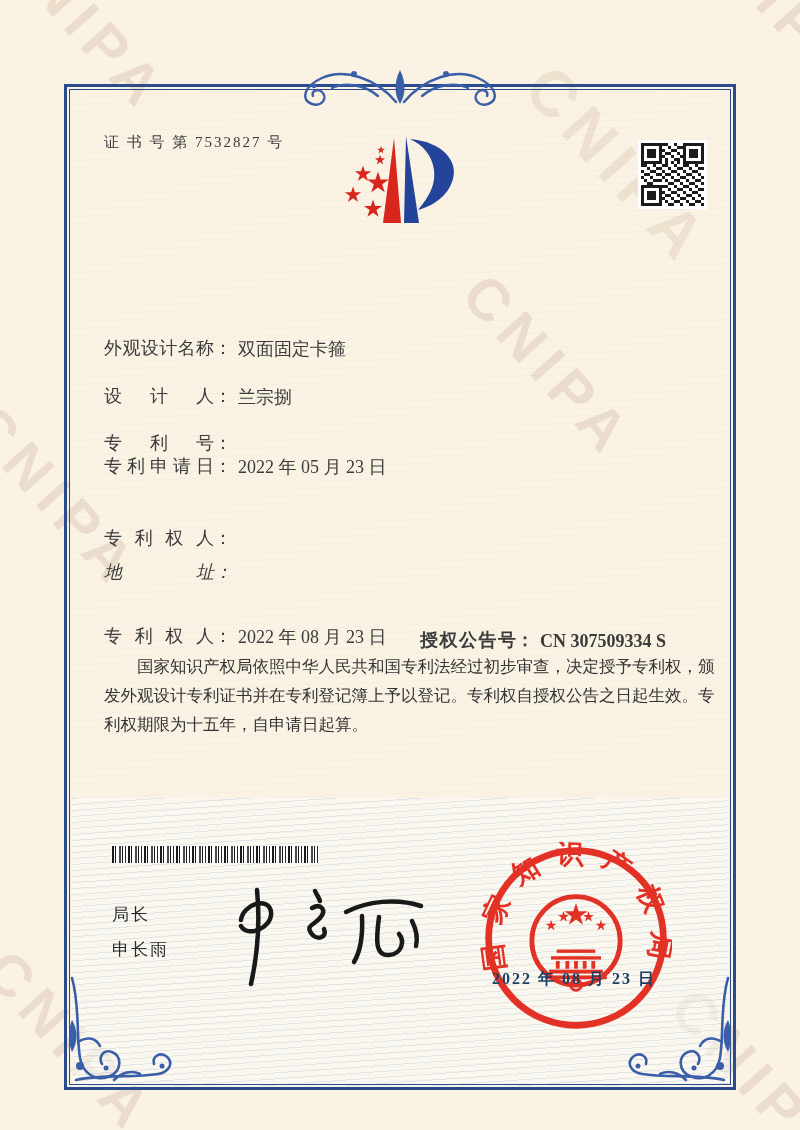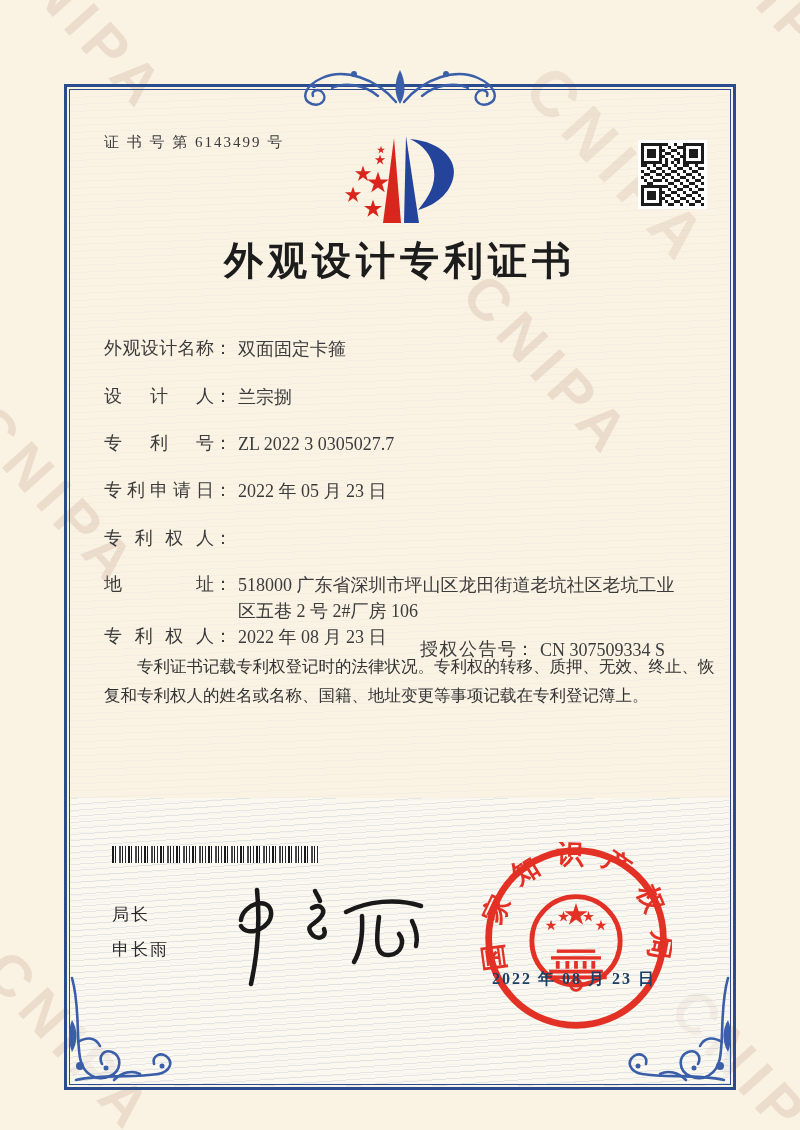--- a/index.html
+++ b/index.html
@@ -41,21 +41,21 @@
   .qr-grid i{position:absolute; width:3px; height:3px; background:#1b1b1b;}
   .logo{position:absolute; left:330px; top:126px;}
   .title{
     position:absolute; left:0; top:234px; width:800px; text-align:center;
     font-size:39px; font-weight:600; letter-spacing:5px; color:#1c1c1c;
   }
   .row{position:absolute; left:104px; display:flex; align-items:flex-start; font-size:18px; color:#3b3b3b;}
   .row .lbl{display:inline-block; width:110px; text-align:justify; text-align-last:justify;}
   .row .colon{display:inline-block; margin-right:6px;}
   .row .val{display:inline-block; max-width:452px; line-height:26px;}
-  .grant2{position:absolute; left:316px; top:13px; display:flex;}
+  .grant2{position:absolute; left:316px; top:4px; display:flex;font-weight:bold;}
   .grant2 .lbl{width:96px;}
   .paras{position:absolute; left:104px; top:652px; width:614px; font-size:16.5px; line-height:29px; color:#333;}
   .paras p{margin:0; text-indent:2em;}
   .barcode{
     position:absolute; left:112px; top:846px; width:207px; height:17px;
     background:repeating-linear-gradient(90deg,
       #1a1a1a 0 2px, #fdfdfd 2px 3px, #1a1a1a 3px 4px, #fdfdfd 4px 7px,
       #4a4a4a 7px 9px, #fdfdfd 9px 10px, #1a1a1a 10px 11px, #fdfdfd 11px 13px,
       #2a2a2a 13px 14px, #fdfdfd 14px 16px);
   }
@@ -138,21 +138,21 @@
       <path d="M48,108 C56,100 66,98 74,102"></path>
     </g>
     <g fill="#3a5ea8">
       <circle cx="14" cy="94" r="4"></circle>
       <circle cx="40" cy="96" r="2.5"></circle>
       <circle cx="96" cy="94" r="2.5"></circle>
       <path d="M6,80 C2,70 2,58 6,48 C12,58 12,70 6,80 Z"></path>
     </g>
   </svg>
 
-  <div class="cert-no">证 书 号 第 6143499 号</div>
+  <div class="cert-no">证 书 号 第 7532827 号</div>
 
   <div class="qr">
     <div class="qr-grid">
         <i style="left:0px;top:0px"></i>
         <i style="left:3px;top:0px"></i>
         <i style="left:6px;top:0px"></i>
         <i style="left:9px;top:0px"></i>
         <i style="left:12px;top:0px"></i>
         <i style="left:15px;top:0px"></i>
         <i style="left:18px;top:0px"></i>
@@ -386,64 +386,61 @@
       <use href="#star5" transform="translate(48,57) scale(1.15)"></use>
       <use href="#star5" transform="translate(23,69) scale(0.85)"></use>
       <use href="#star5" transform="translate(43,83) scale(0.95)"></use>
     </g>
     <g style="fill:var(--logo-blue)">
       <polygon points="76,10 74,97 89,97"></polygon>
       <path d="M80,13 C114,16 128,36 123,53 C118,71 102,80 88,84 C99,71 106,58 104,44 C102,29 93,19 80,13 Z"></path>
     </g>
   </svg>
 
-  <div class="title">外观设计专利证书</div>
 
   <div class="row" style="top:336px;">
     <span class="lbl">外观设计名称</span>
       <span class="colon">：</span>
       <span class="val">双面固定卡箍</span>
   </div>
   <div class="row" style="top:384px;">
     <span class="lbl">设计人</span>
       <span class="colon">：</span>
       <span class="val">兰宗捌</span>
   </div>
   <div class="row" style="top:431px;">
     <span class="lbl">专利号</span>
       <span class="colon">：</span>
-      <span class="val">ZL 2022 3 0305027.7</span>
-  </div>
-  <div class="row" style="top:478px;">
+  </div>
+  <div class="row" style="top:454px;">
     <span class="lbl">专利申请日</span>
       <span class="colon">：</span>
       <span class="val">2022 年 05 月 23 日</span>
   </div>
   <div class="row" style="top:526px;">
     <span class="lbl">专利权人</span>
       <span class="colon">：</span>
   </div>
-  <div class="row" style="top:572px;">
+  <div class="row" style="top:560px;font-style:italic;">
     <span class="lbl">地址</span>
       <span class="colon">：</span>
-      <span class="val">518000 广东省深圳市坪山区龙田街道老坑社区老坑工业区五巷 2 号 2#厂房 106</span>
   </div>
   <div class="row" style="top:624px; width:612px;">
     <span class="lbl">专利权人</span>
       <span class="colon">：</span>
       <span class="val">2022 年 08 月 23 日</span>
     <span class="grant2">
       <span class="lbl">授权公告号</span>
         <span class="colon">：</span>
         <span class="val">CN 307509334 S</span>
     </span>
   </div>
 
   <div class="paras">
-    <p>专利证书记载专利权登记时的法律状况。专利权的转移、质押、无效、终止、恢复和专利权人的姓名或名称、国籍、地址变更等事项记载在专利登记簿上。</p>
+    <p>国家知识产权局依照中华人民共和国专利法经过初步审查，决定授予专利权，颁发外观设计专利证书并在专利登记簿上予以登记。专利权自授权公告之日起生效。专利权期限为十五年，自申请日起算。</p>
   </div>
 
   <div class="barcode"></div>
 
   <div class="signer" style="top:903px;">局长</div>
   <div class="signer" style="top:938px;">申长雨</div>
 
   <svg class="signature" width="235" height="115" viewBox="0 0 235 115">
     <g fill="none" stroke="#191919" stroke-width="4.5" stroke-linecap="round" stroke-linejoin="round">
       <path d="M26,40 C28,24 54,16 56,32 C58,48 32,58 26,46"></path>

